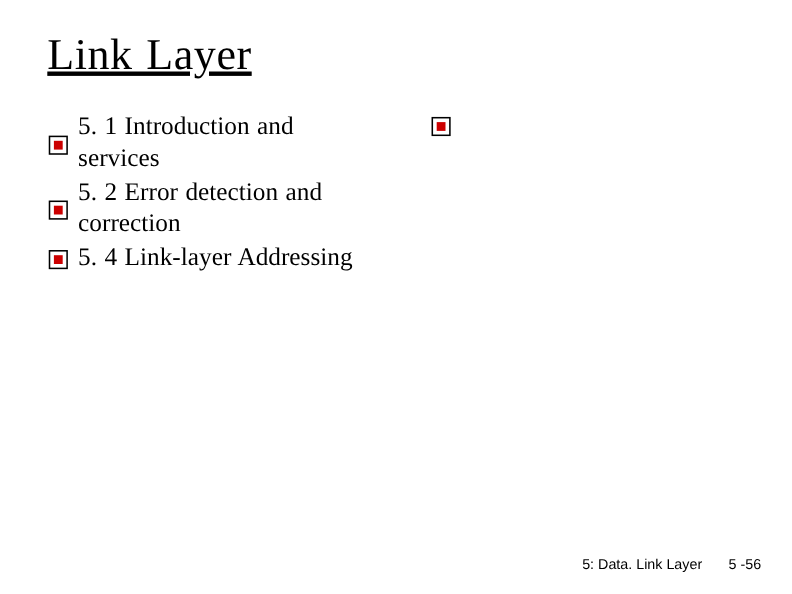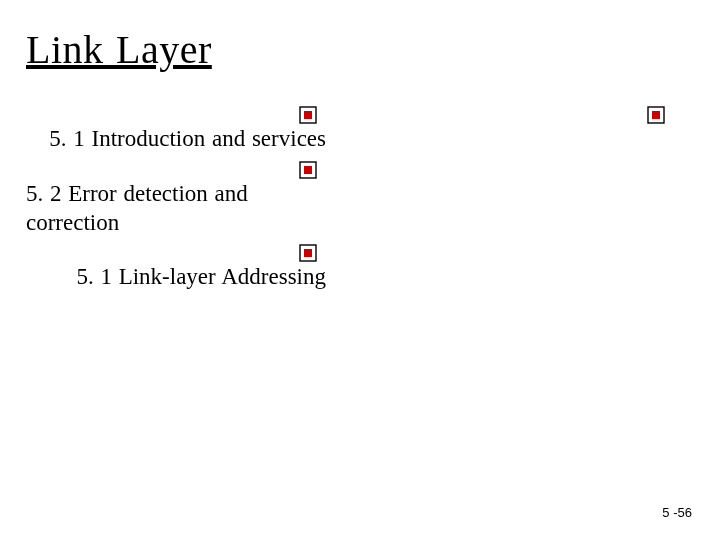--- a/index.html
+++ b/index.html
@@ -7,42 +7,41 @@
     padding: 0;
     width: 720px;
     height: 540px;
     background: #fff;
     font-family: Arial, Helvetica, sans-serif;
     color: #000;
     position: relative;
     box-sizing: border-box;
   }
   .slide {
-    padding: 20px 30px 0 26px;
+    padding: 20px 30px 0 43px;
   }
   .title {
     font-family: "Times New Roman", Times, serif;
     font-size: 40px;
     font-weight: normal;
     text-decoration: underline;
     margin: 6px 0 28px 0;
     letter-spacing: 0.5px;
     word-spacing: 2px;
   }
   .cols {
     display: flex;
     gap: 48px;
   }
   .col-left { width: 300px; }
   .col-right { width: 300px; }
   .item {
     display: flex;
-    align-items: flex-end;
+    align-items: center;
     margin-bottom: 2px;
-    flex-direction: column;
   }
   .bullet {
     flex: 0 0 20px;
     width: 20px;
     height: 20px;
     margin-top: 4px;
     margin-right: 8px;
   }
   .bullet svg { width: 20px; height: 20px; }
   .item-text {
@@ -89,32 +88,33 @@
         </span>
         <span class="item-text">5. 2 Error detection and correction</span>
       </div>
       <div class="item">
         <span class="bullet">
           <svg viewBox="0 0 20 20">
               <rect x="2" y="2" width="16" height="16" fill="#fff" stroke="#000" stroke-width="1.4"></rect>
               <rect x="6" y="6" width="8" height="8" fill="#c00"></rect>
             </svg>
         </span>
-        <span class="item-text">5. 1 Link-layer Addressing</span>
+        <span class="item-text">5. 4 Link-layer Addressing</span>
       </div>
     </div>
 
     <div class="col-right">
       <div class="item">
         <span class="bullet">
           <svg viewBox="0 0 20 20">
               <rect x="2" y="2" width="16" height="16" fill="#fff" stroke="#000" stroke-width="1.4"></rect>
               <rect x="6" y="6" width="8" height="8" fill="#c00"></rect>
             </svg>
         </span>
       </div>
     </div>
   </div>
 </div>
 
 <div class="footer">
+  <span>5: Data. Link Layer</span>
   <span>5 -56</span>
 </div>
 
 </body></html>

